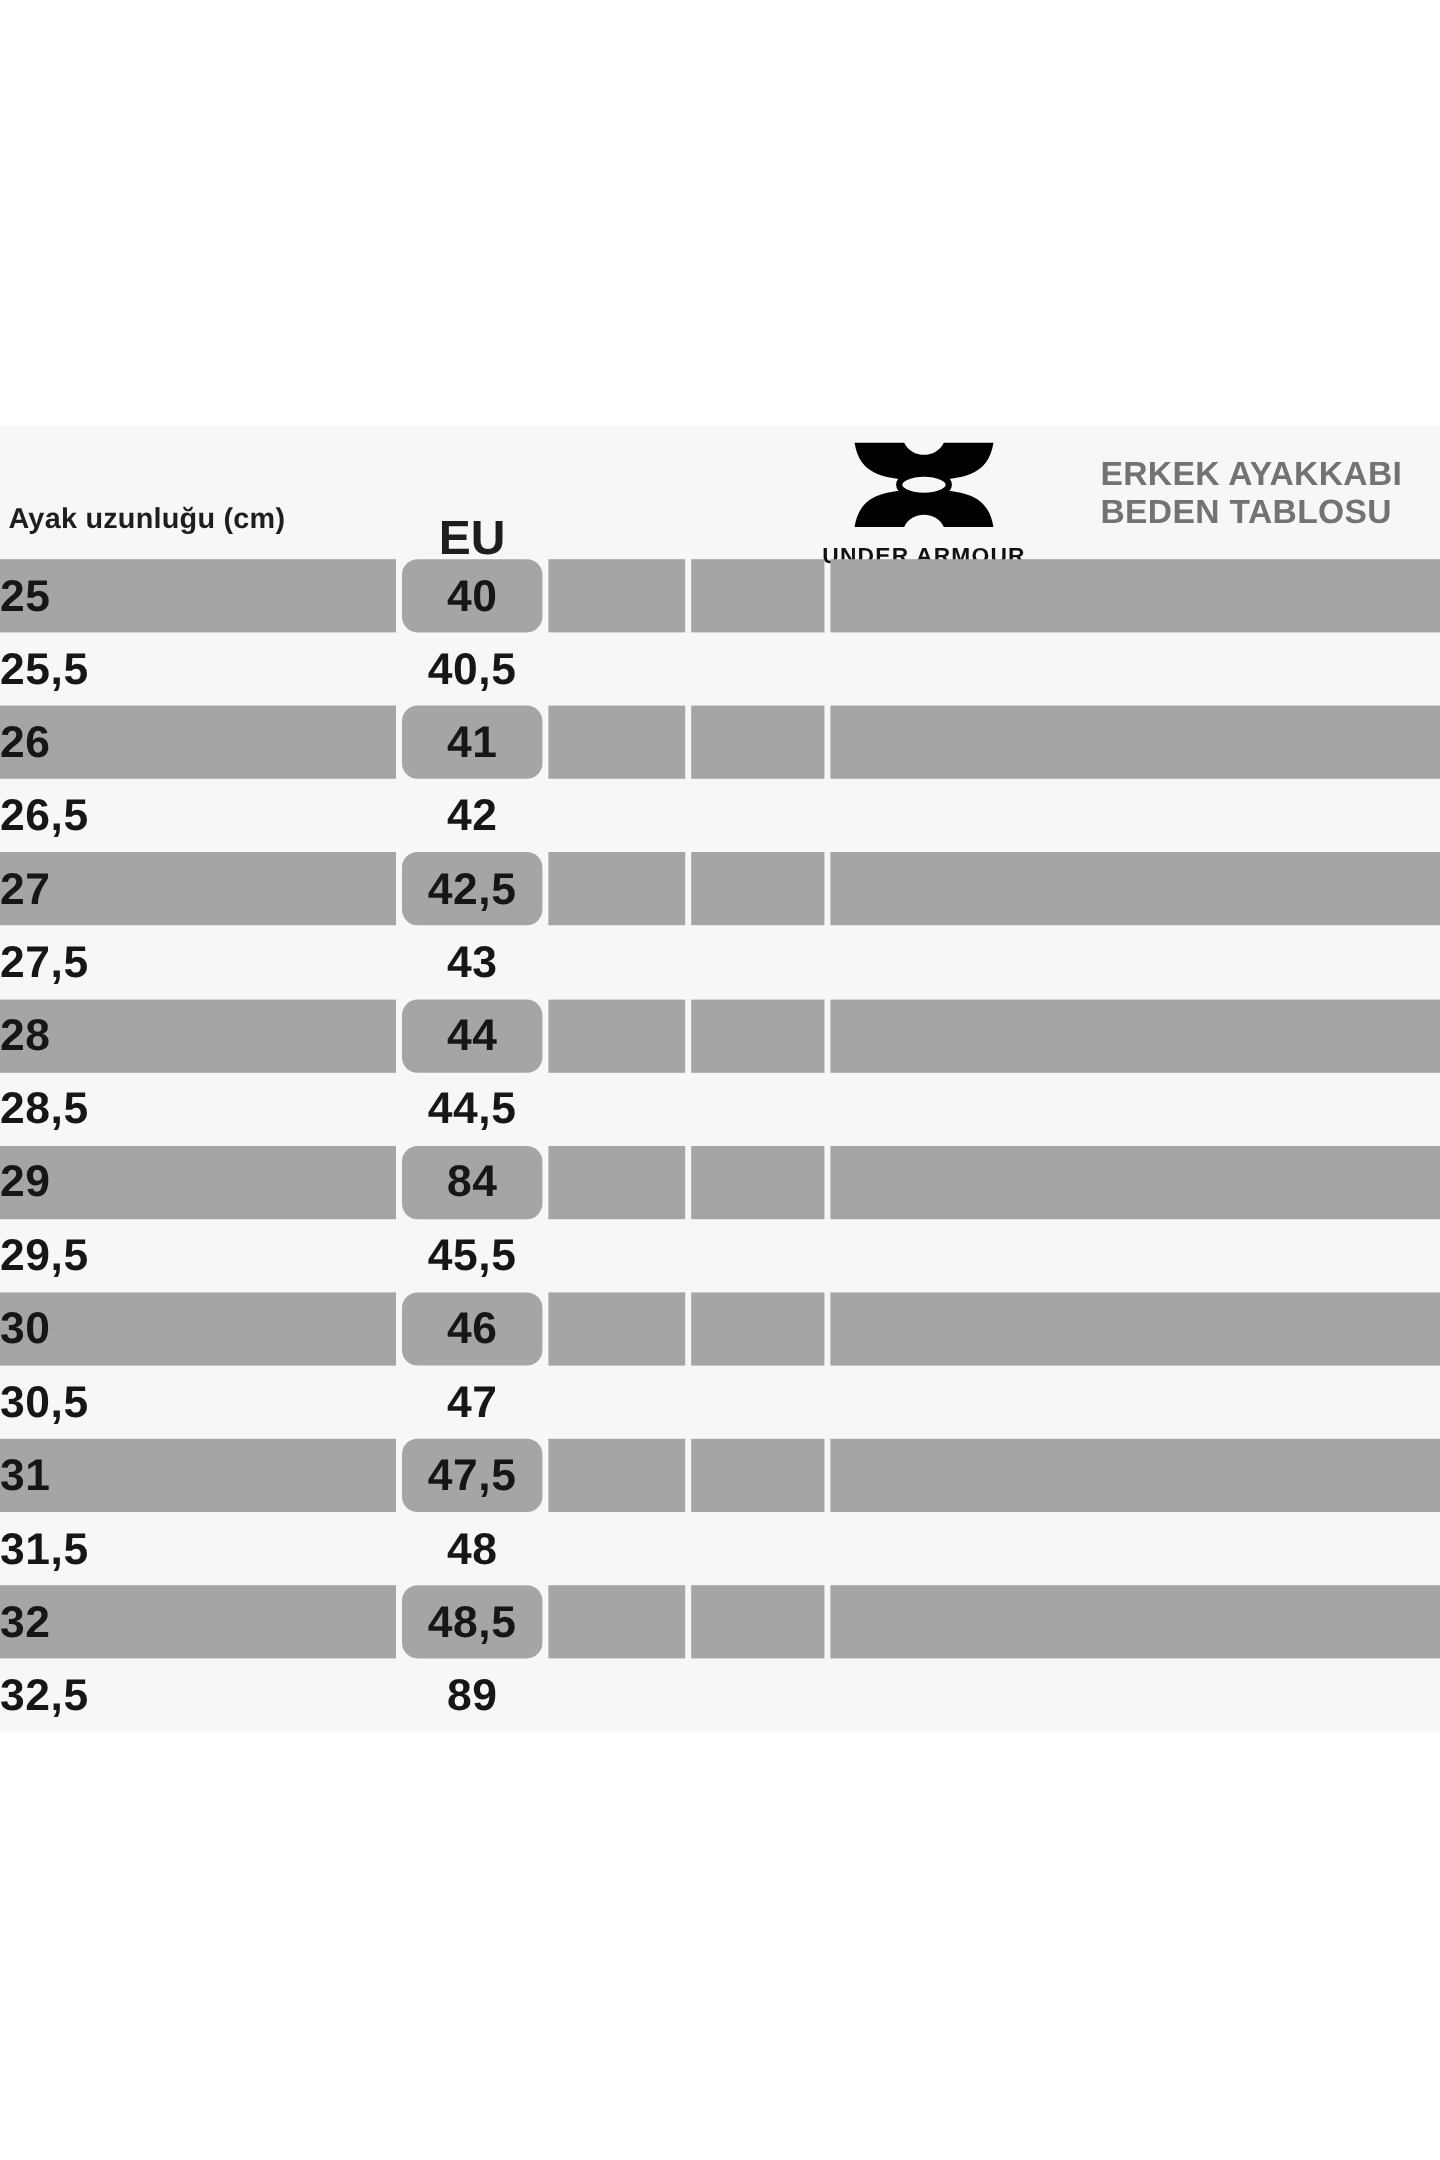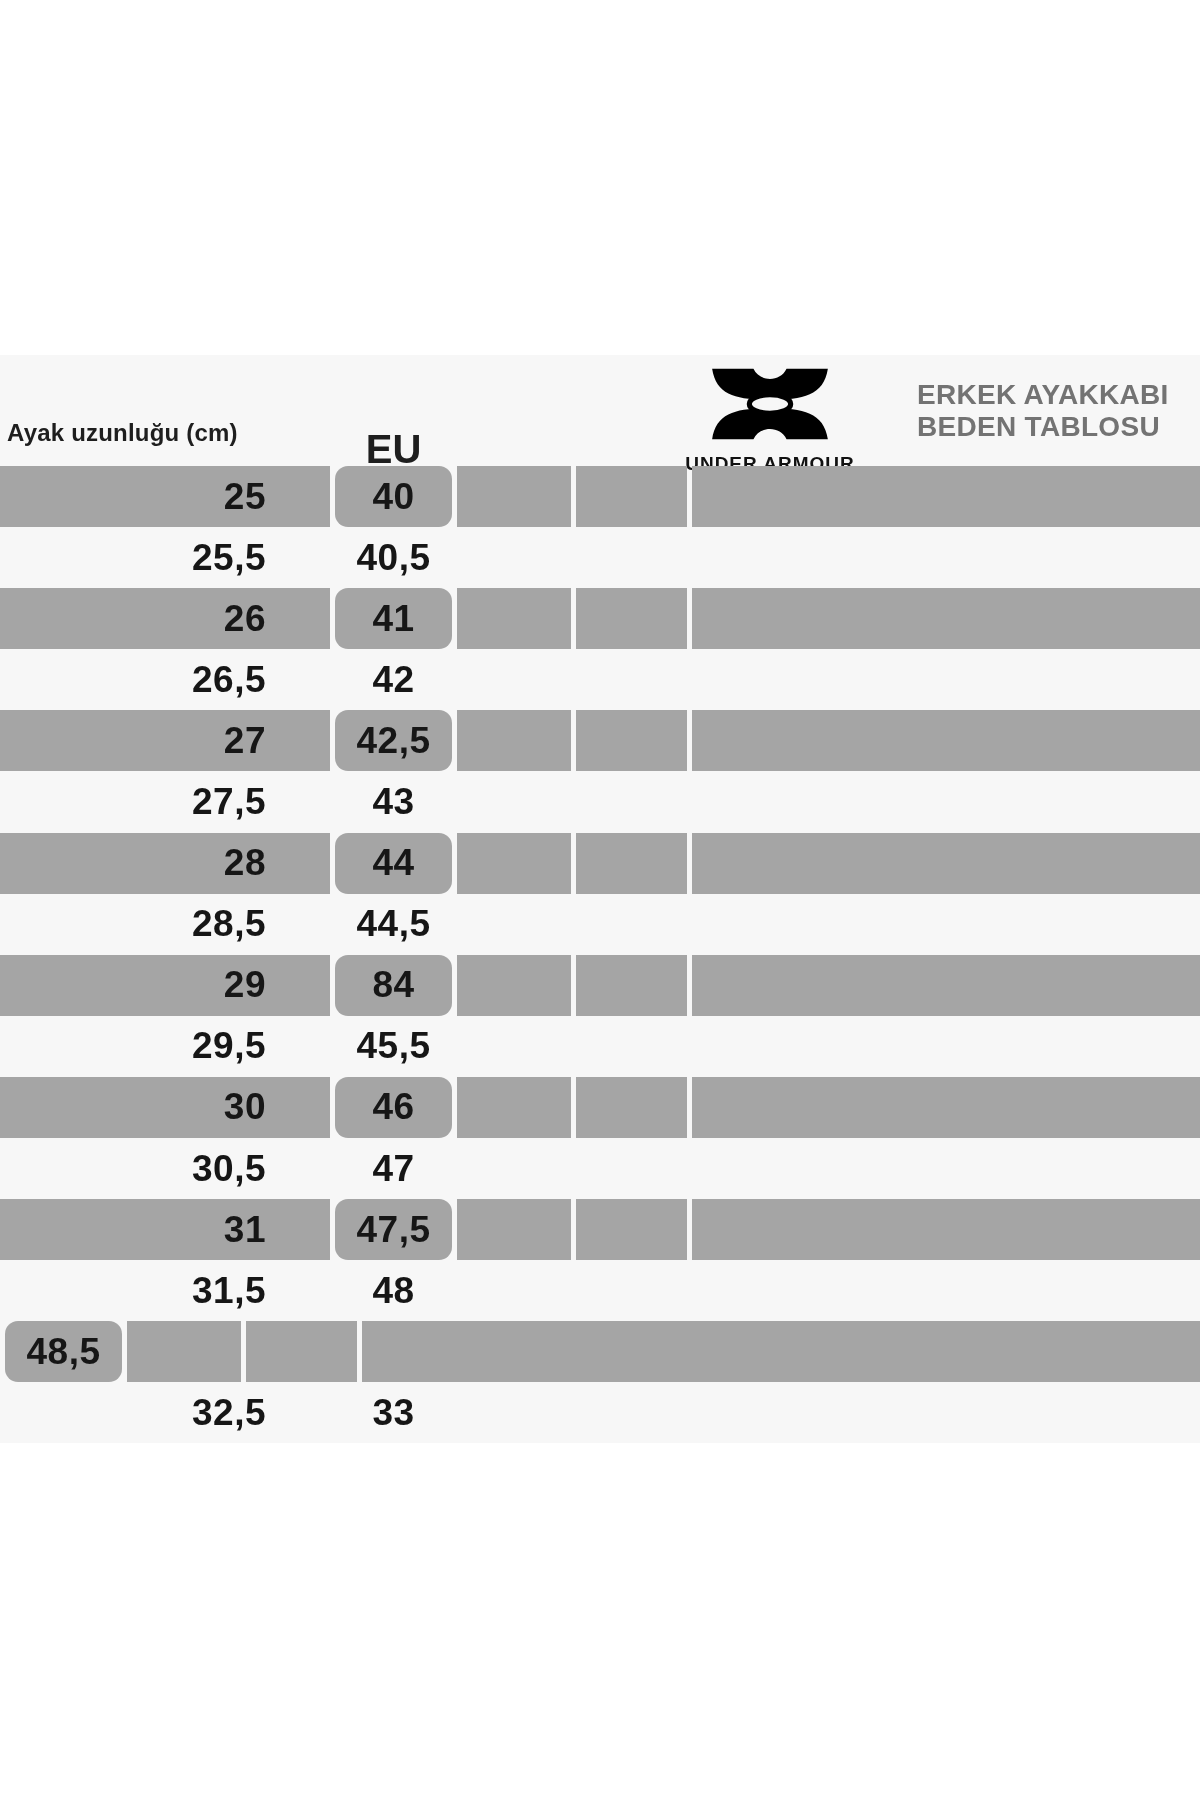--- a/index.html
+++ b/index.html
@@ -34,21 +34,21 @@
   .table-body{position:absolute;left:0;top:111px;width:1200px;}
   .row{display:flex;height:61.1px;}
   .cell{height:100%;display:flex;align-items:center;justify-content:flex-start;}
   .c1{width:330px;}
   .c2{width:117px;margin-left:5px;justify-content:center;border-radius:13px;}
   .c3{width:114px;margin-left:5px;}
   .c4{width:111px;margin-left:5px;}
   .c5{flex:1;margin-left:5px;}
   .row.gray .cell{background:#a5a5a5;}
   .num{font-size:37px;font-weight:700;color:#161616;letter-spacing:0.5px;}
-  .c1 .num{display:block;width:266px;text-align:right;}
+  .c1 .num{display:block;width:266px;text-align:left;}
 </style>
 </head>
 <body>
 
 <div class="stage">
   <div class="panel">
 
     <div class="header-cm">Ayak uzunluğu (cm)</div>
 
     <div class="header-eu">EU</div>
@@ -219,33 +219,36 @@
             <span class="num">31,5</span>
           </div>
           <div class="cell c2">
             <span class="num">48</span>
           </div>
           <div class="cell c3"></div>
           <div class="cell c4"></div>
           <div class="cell c5"></div>
         </div>
         <div class="row gray">
+          <div class="cell c1">
+            <span class="num">32</span>
+          </div>
           <div class="cell c2">
             <span class="num">48,5</span>
           </div>
           <div class="cell c3"></div>
           <div class="cell c4"></div>
           <div class="cell c5"></div>
         </div>
         <div class="row">
           <div class="cell c1">
             <span class="num">32,5</span>
           </div>
           <div class="cell c2">
-            <span class="num">33</span>
+            <span class="num">89</span>
           </div>
           <div class="cell c3"></div>
           <div class="cell c4"></div>
           <div class="cell c5"></div>
         </div>
       </div>
 
   </div>
 </div>
 

